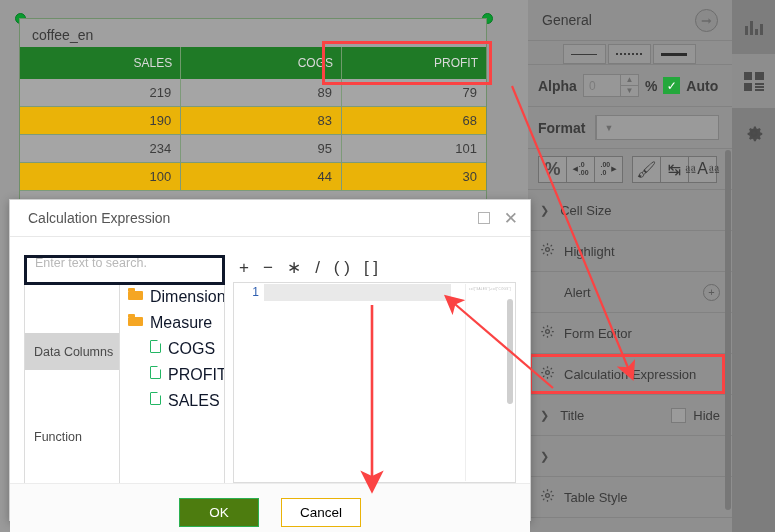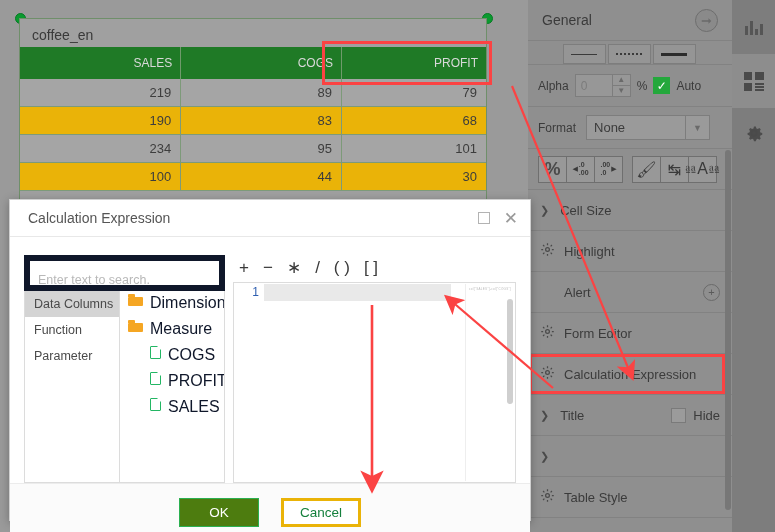--- a/index.html
+++ b/index.html
@@ -45,21 +45,21 @@
   .pp-head{height:41px;padding:0 14px;justify-content:space-between;}
   .pp-head .ttl{font-size:14px;color:#3b3b3b;}
   .arrow-circle{width:21px;height:21px;border-radius:50%;background:#8a8a8a;border:1.6px solid #6e6e6e;display:flex;align-items:center;justify-content:center;color:#6a6a6a;font-size:13px;line-height:1;}
   .pp-lines{height:24px;justify-content:center;align-items:flex-end;padding-bottom:0px;overflow:hidden;}
   .linebtn{width:43px;height:20px;border:1px solid #7d7d7d;background:#959595;display:flex;align-items:center;justify-content:center;margin-right:2px;box-sizing:border-box;}
   .ln-solid{width:26px;border-top:1.6px solid #3a3a3a;}
   .ln-dot{width:26px;border-top:2.4px dotted #3a3a3a;}
   .ln-thick{width:26px;border-top:3.4px solid #2b2b2b;}
 
   .pp-alpha{height:42px;padding:0 10px;gap:6px;}
-  .lbl{font-size:12px;color:#3b3b3b;}
+  .lbl{font-size:14px;color:#3b3b3b;font-weight:bold;}
   .spin{display:flex;align-items:stretch;border:1px solid #7d7d7d;background:#979797;width:56px;height:23px;box-sizing:border-box;}
   .spin .val{flex:1;font-size:12px;color:#7c7c7c;display:flex;align-items:center;padding-left:5px;}
   .spin .arrows{width:17px;border-left:1px solid #7d7d7d;display:flex;flex-direction:column;}
   .spin .arrows span{flex:1;display:flex;align-items:center;justify-content:center;font-size:8px;color:#6a6a6a;line-height:1;}
   .spin .arrows span:first-child{border-bottom:1px solid #7d7d7d;}
   .chk{width:17px;height:17px;background:#24a83c;display:flex;align-items:center;justify-content:center;color:#fff;font-size:12px;line-height:1;}
 
   .pp-format{height:42px;padding:0 10px;gap:10px;}
   .sel{display:flex;align-items:stretch;border:1px solid #7d7d7d;background:#9a9a9a;width:124px;height:25px;box-sizing:border-box;}
   .sel .sv{flex:1;font-size:13px;color:#3b3b3b;display:flex;align-items:center;padding-left:7px;}
@@ -98,25 +98,25 @@
 
   
   #dialog{position:absolute;left:9px;top:199px;width:522px;height:322px;background:#fff;border:1px solid #d0d0d0;box-shadow:0 2px 9px rgba(0,0,0,.28);box-sizing:border-box;}
   .dlg-title{height:36px;border-bottom:1px solid #e8e8e8;display:flex;align-items:center;padding:0 12px 0 18px;}
   .dlg-title .t{font-size:14px;color:#555;flex:1;}
   .dlg-title .mx{width:12px;height:12px;border:1.5px solid #b3b3b3;margin-right:14px;box-sizing:border-box;}
   .dlg-title .cl{font-size:17px;color:#9a9a9a;line-height:1;cursor:default;}
 
   .dlg-body{position:relative;height:246px;padding:18px 14px 0 14px;box-sizing:border-box;display:flex;}
   .dlg-left{width:201px;display:flex;flex-direction:column;}
-  .srch{height:26px;border:6px solid #0f172a;display:flex;align-items:flex-start;padding:12px 8px;box-sizing:border-box;}
+  .srch{height:26px;border:3px solid #0f172a;display:flex;align-items:flex-end;padding:12px 8px;box-sizing:border-box;}
   .srch span{font-size:12.5px;color:#b8b8b8;}
   .twocol{flex:1;display:flex;border:1px solid #dcdcdc;border-top:none;box-sizing:border-box;}
   .cats{width:94px;border-right:1px solid #dcdcdc;padding-top:0;}
-  .cat{height:26px;display:flex;align-items:center;padding-left:9px;font-size:12.5px;color:#4a4a4a;}
+  .cat{height:37px;display:flex;align-items:center;padding-left:9px;font-size:12.5px;color:#4a4a4a;margin-top:48px;}
   .cat.active{background:#d4d4d4;}
   .tree{flex:1;padding-top:3px;overflow:hidden;}
   .tnode{height:26px;display:flex;align-items:flex-start;font-size:16px;color:#0f172a;white-space:nowrap;}
   .tnode.lvl1{padding-left:8px;}
   .tnode.lvl2{padding-left:30px;}
   .folder{width:15px;height:12px;margin-right:7px;position:relative;flex:0 0 auto;}
   .folder:before{content:"";position:absolute;left:0;top:0;width:7px;height:3px;background:#f5a623;border-radius:1px 1px 0 0;}
   .folder:after{content:"";position:absolute;left:0;top:2.5px;width:15px;height:9.5px;background:#f5a623;border-radius:1px;}
   .file{width:11px;height:13px;margin-right:7px;border:1.4px solid #23b664;box-sizing:border-box;position:relative;flex:0 0 auto;border-radius:1px;}
   .file:after{content:"";position:absolute;right:-1px;top:-1px;border-left:4px solid transparent;border-top:4px solid #fff;}
@@ -131,21 +131,21 @@
   .code .b{color:#1a9a3c;}
   .code .s{color:#9a9a9a;}
   .code-hl{position:absolute;left:30px;top:1px;width:187px;height:17px;background:#e9e9e9;}
   .minimap{position:absolute;right:1px;top:1px;width:48px;bottom:1px;border-left:1px solid #eee;background:#fff;}
   .minimap .mtxt{font-size:3px;color:#bbb;padding:3px 0 0 3px;letter-spacing:.3px;}
   .dlg-vscroll{position:absolute;right:3px;top:44px;width:6px;height:105px;background:#cfcfcf;border-radius:3px;}
 
   .dlg-foot{height:56px;border-top:1px solid #ececec;background:#fbfbfb;display:flex;align-items:center;justify-content:center;gap:22px;position:relative;}
   .btn{width:80px;height:29px;display:flex;align-items:center;justify-content:center;font-size:13.5px;box-sizing:border-box;}
   .btn-ok{background:#4d7c0f;color:#fff;border:1px solid #2bb050;}
-  .btn-cancel{background:#fff;color:#15803d;border:3px solid #eab308;}
+  .btn-cancel{background:#fff;color:#000000;border:1px solid #eab308;}
   .resize-grip{position:absolute;right:5px;bottom:4px;width:11px;height:11px;}
 
   
   #overlay{position:absolute;left:0;top:0;width:775px;height:532px;pointer-events:none;}
 </style>
 </head>
 <body>
 
 <div id="canvas">
   <div class="handle h-tl"></div>
@@ -223,21 +223,20 @@
       </span>
     </span>
     <span class="lbl">%</span>
     <span class="chk">✓</span>
     <span class="lbl">Auto</span>
   </div>
 
   <div class="pp-row pp-format">
     <span class="lbl">Format</span>
     <span class="sel">
-      <span class="sv">None</span>
       <span class="sa">▼</span>
     </span>
   </div>
 
   <div class="pp-row pp-icons">
     <span class="igrp">
       <span class="ibtn">
           <b class="pct">%</b>
         </span>
       <span class="ibtn">

